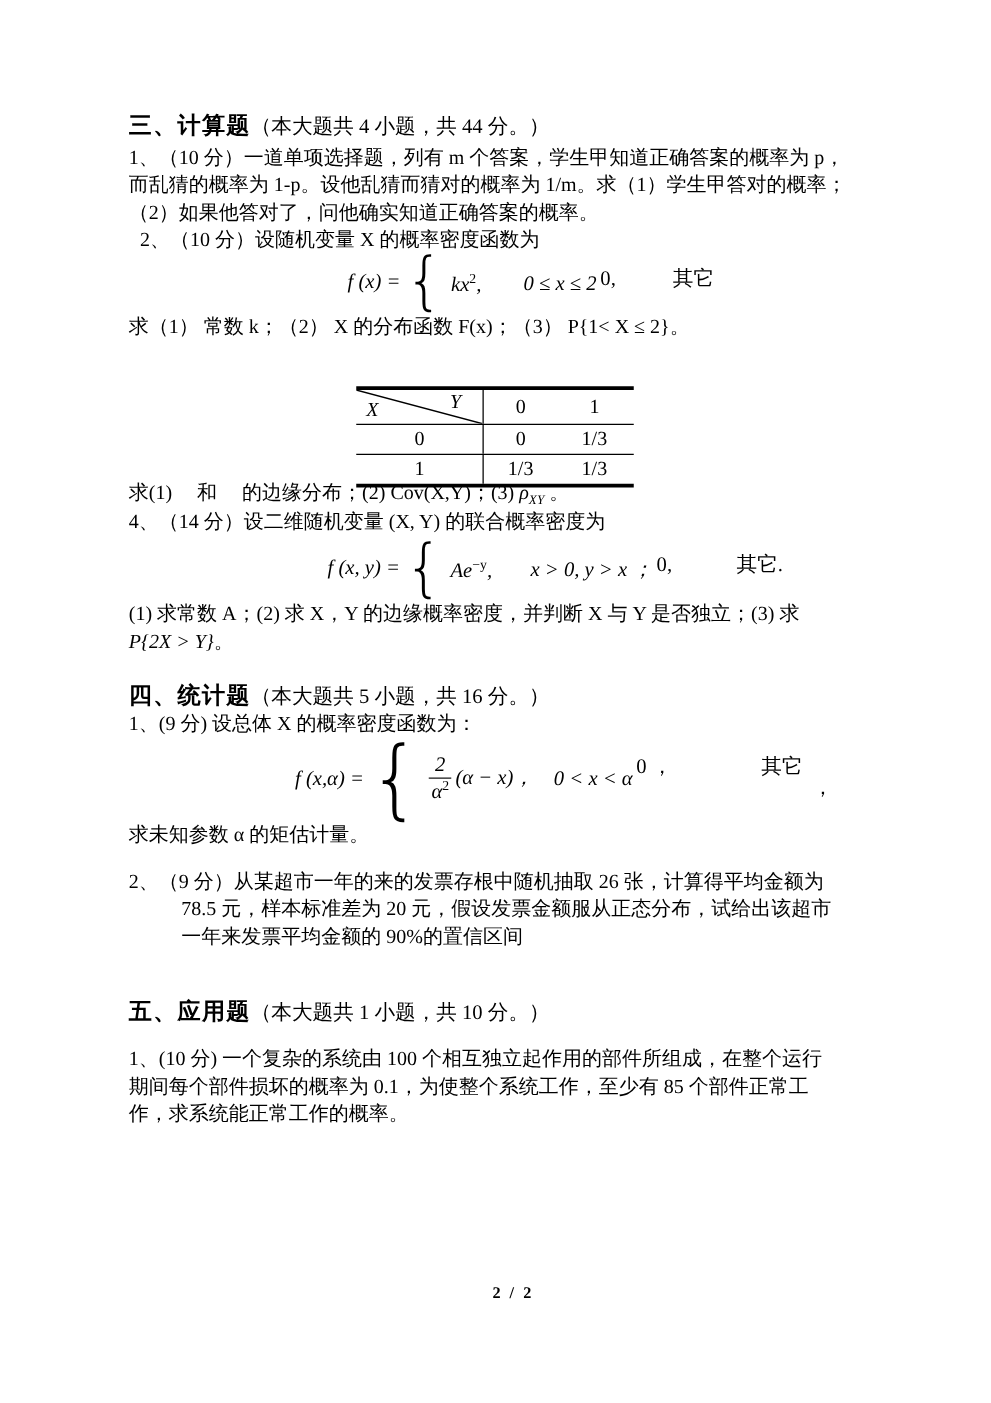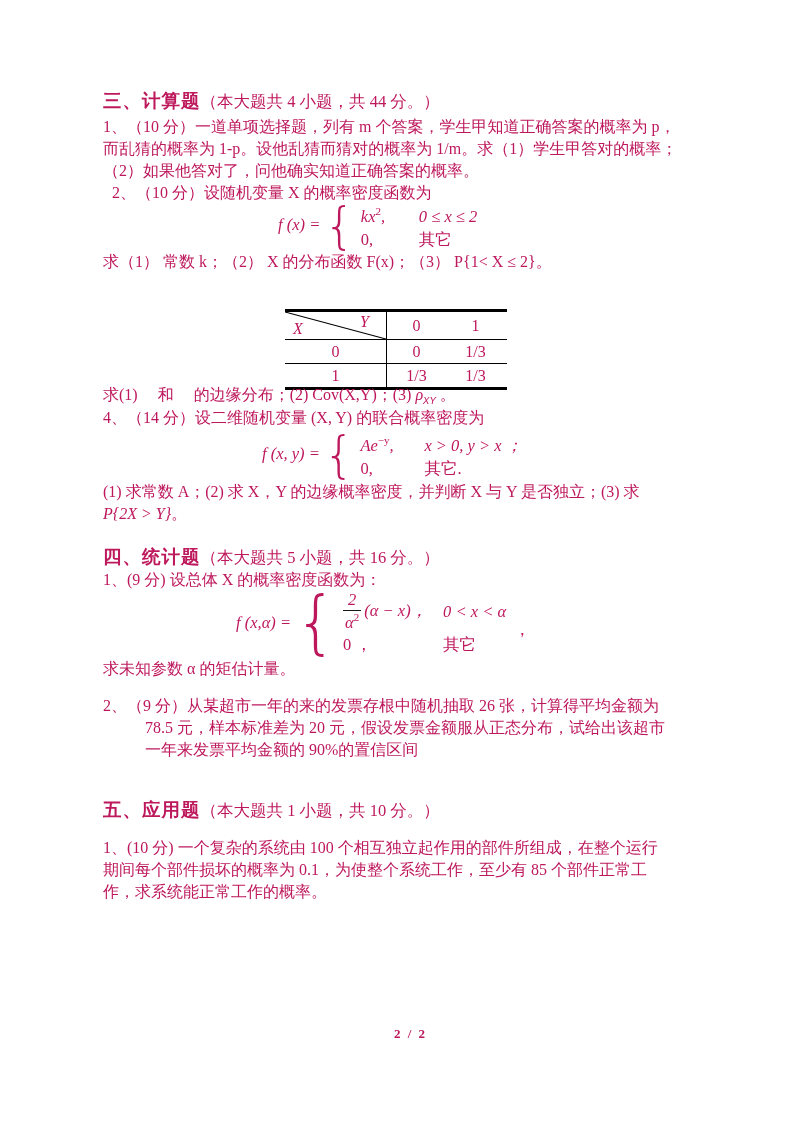--- a/index.html
+++ b/index.html
@@ -2,50 +2,50 @@
 <html><head>
 <meta charset="utf-8">
 <style>
   html,body{margin:0;padding:0;background:#fff;}
   .page{
     position:relative;
     width:793px;height:1122px;
     background:#ffffff;
     margin:0 auto;
     font-family:"Liberation Serif","DejaVu Serif",serif;
-    color:#be185d;
+    color:#000000;
     overflow:hidden;
   }
   .abs{position:absolute;left:103px;width:592px;font-size:16px;line-height:22px;}
   .line{white-space:nowrap;}
   .heading{font-size:16px;}
   .heading .htitle{font-weight:bold;font-size:18.5px;letter-spacing:1px;}
   .heading .hnote{font-size:16.5px;}
   .indent1{padding-left:9px;}
   
   .formula{position:absolute;display:flex;align-items:center;font-size:16.5px;line-height:20px;}
   .flhs{font-style:italic;margin-right:4px;}
   .brace{
     font-family:"DejaVu Sans",sans-serif;
     font-weight:100;font-size:48px;line-height:1;
     transform:scaleY(1.05);transform-origin:center;
     margin-right:6px;
   }
   .brace.tall{font-size:66px;}
-  .cases{display:flex;flex-direction:column;justify-content:center;gap:3px;}
+  .cases{display:flex;flex-direction:row;justify-content:center;gap:3px;}
   .crow{display:flex;align-items:baseline;}
   .crow.fr{align-items:center;}
   .f1 .val{width:58px;}
   .f2 .val{width:64px;}
   .f3 .val{width:100px;}
   .val,.cond{display:inline-block;}
   .mi{font-style:italic;}
   .cjk{font-style:normal;text-align:right;}
   sup{font-size:11px;font-style:normal;}
-  sub{font-size:10.5px;font-family:Liberation Mono, monospace;}
+  sub{font-size:10.5px;}
   .frac{display:inline-flex;flex-direction:column;align-items:center;vertical-align:middle;margin-right:3px;}
   .frac .num{padding:0 5px;border-bottom:1px solid #161616;line-height:1.15;}
   .frac .den{line-height:1.15;}
   .tailmark{margin-left:8px;align-self:center;margin-top:14px;}
   
   .ptable{
     position:absolute;top:309px;left:285px;width:222px;
     border-top:3px solid #000;border-bottom:3px solid #000;
     font-size:16px;
   }

